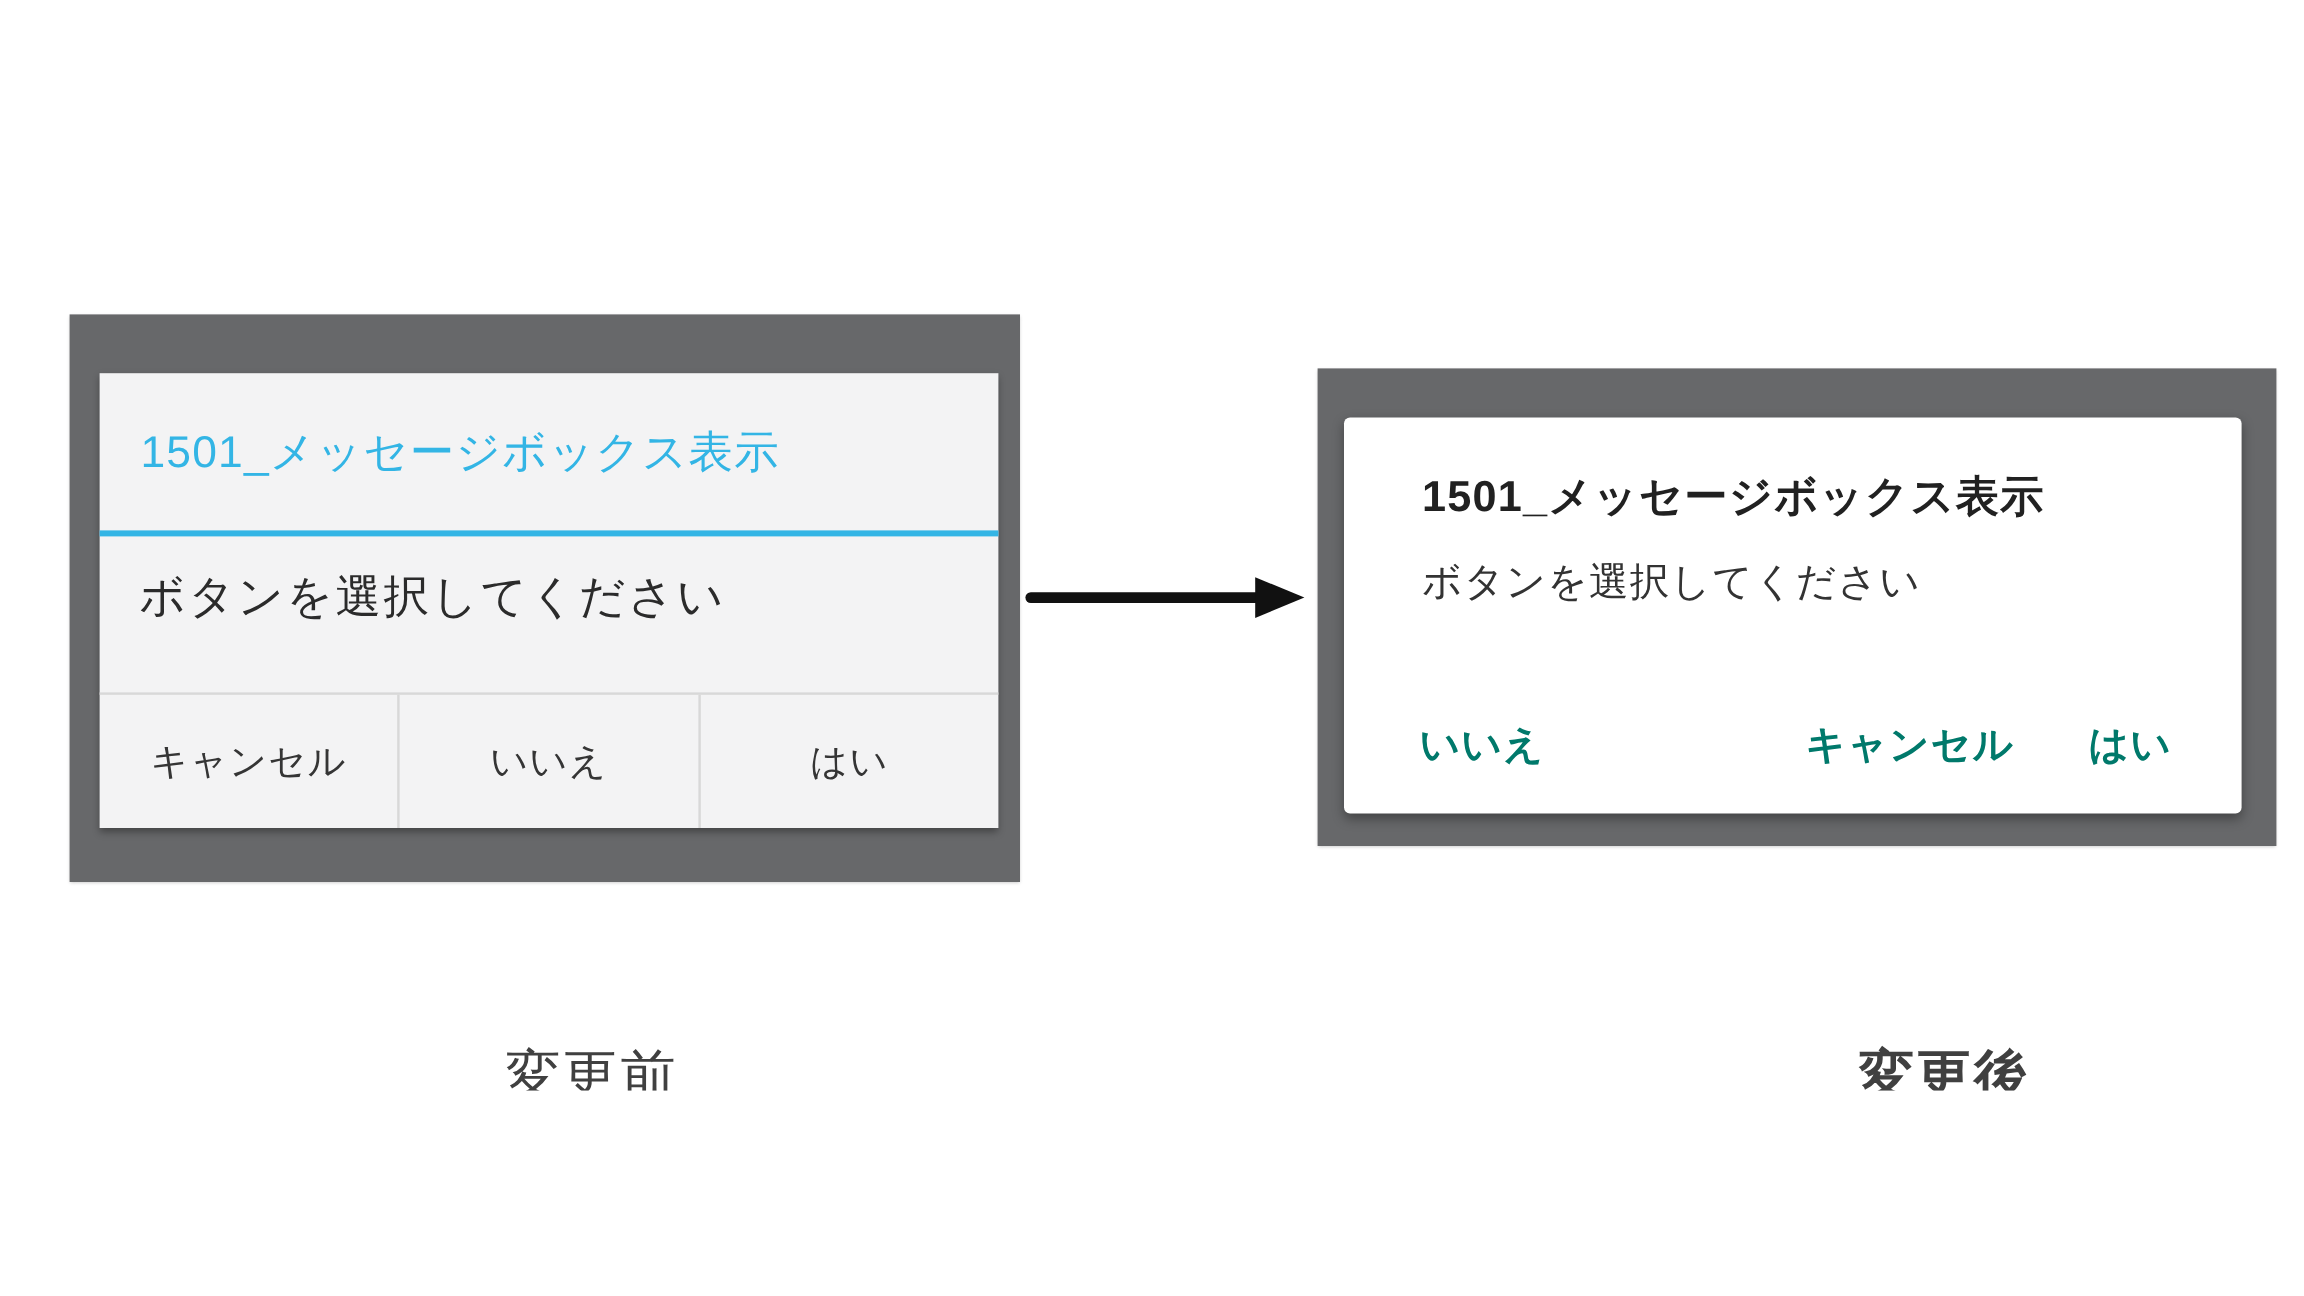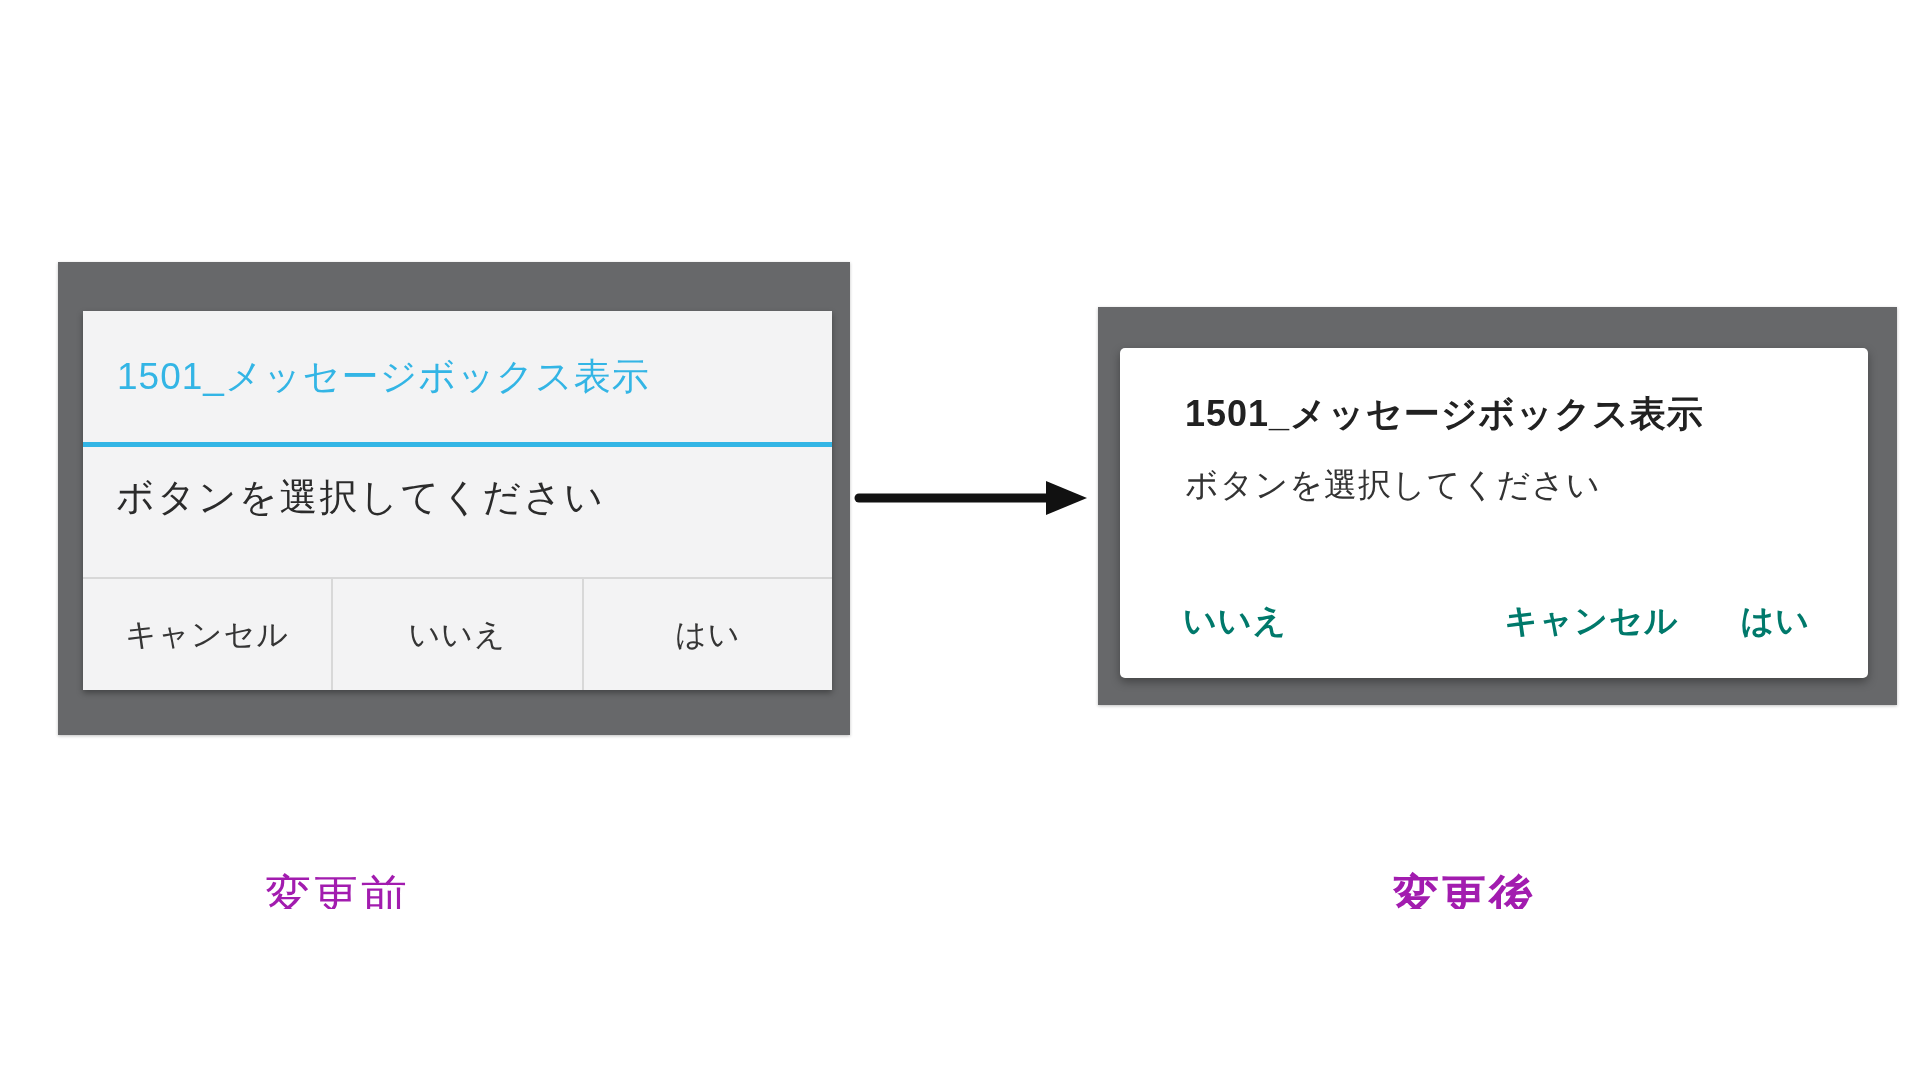--- a/index.html
+++ b/index.html
@@ -62,22 +62,22 @@
   .material-actions button{
     appearance:none;border:none;background:transparent;padding:0;
     font-family:inherit;font-size:33px;font-weight:700;
     color:var(--teal-accent,#00796b);letter-spacing:1px;cursor:pointer;
     white-space:nowrap;
   }
   .material-actions .btn-cancel{margin-left:auto;}
   .material-actions .btn-yes{margin-left:62px;}
   
   .caption{
-    position:absolute;top:866px;width:300px;text-align:left;
-    font-size:46px;color:#a21caf;letter-spacing:2px;
+    position:absolute;top:866px;width:300px;text-align:right;
+    font-size:46px;color:#404040;letter-spacing:2px;
   }
   .caption-before{left:265px;}
   .caption-after{left:1393px;font-weight:bold;}
 </style>
 </head>
 <body>
 
 <div class="canvas">
 
   <div class="frame before-frame">

